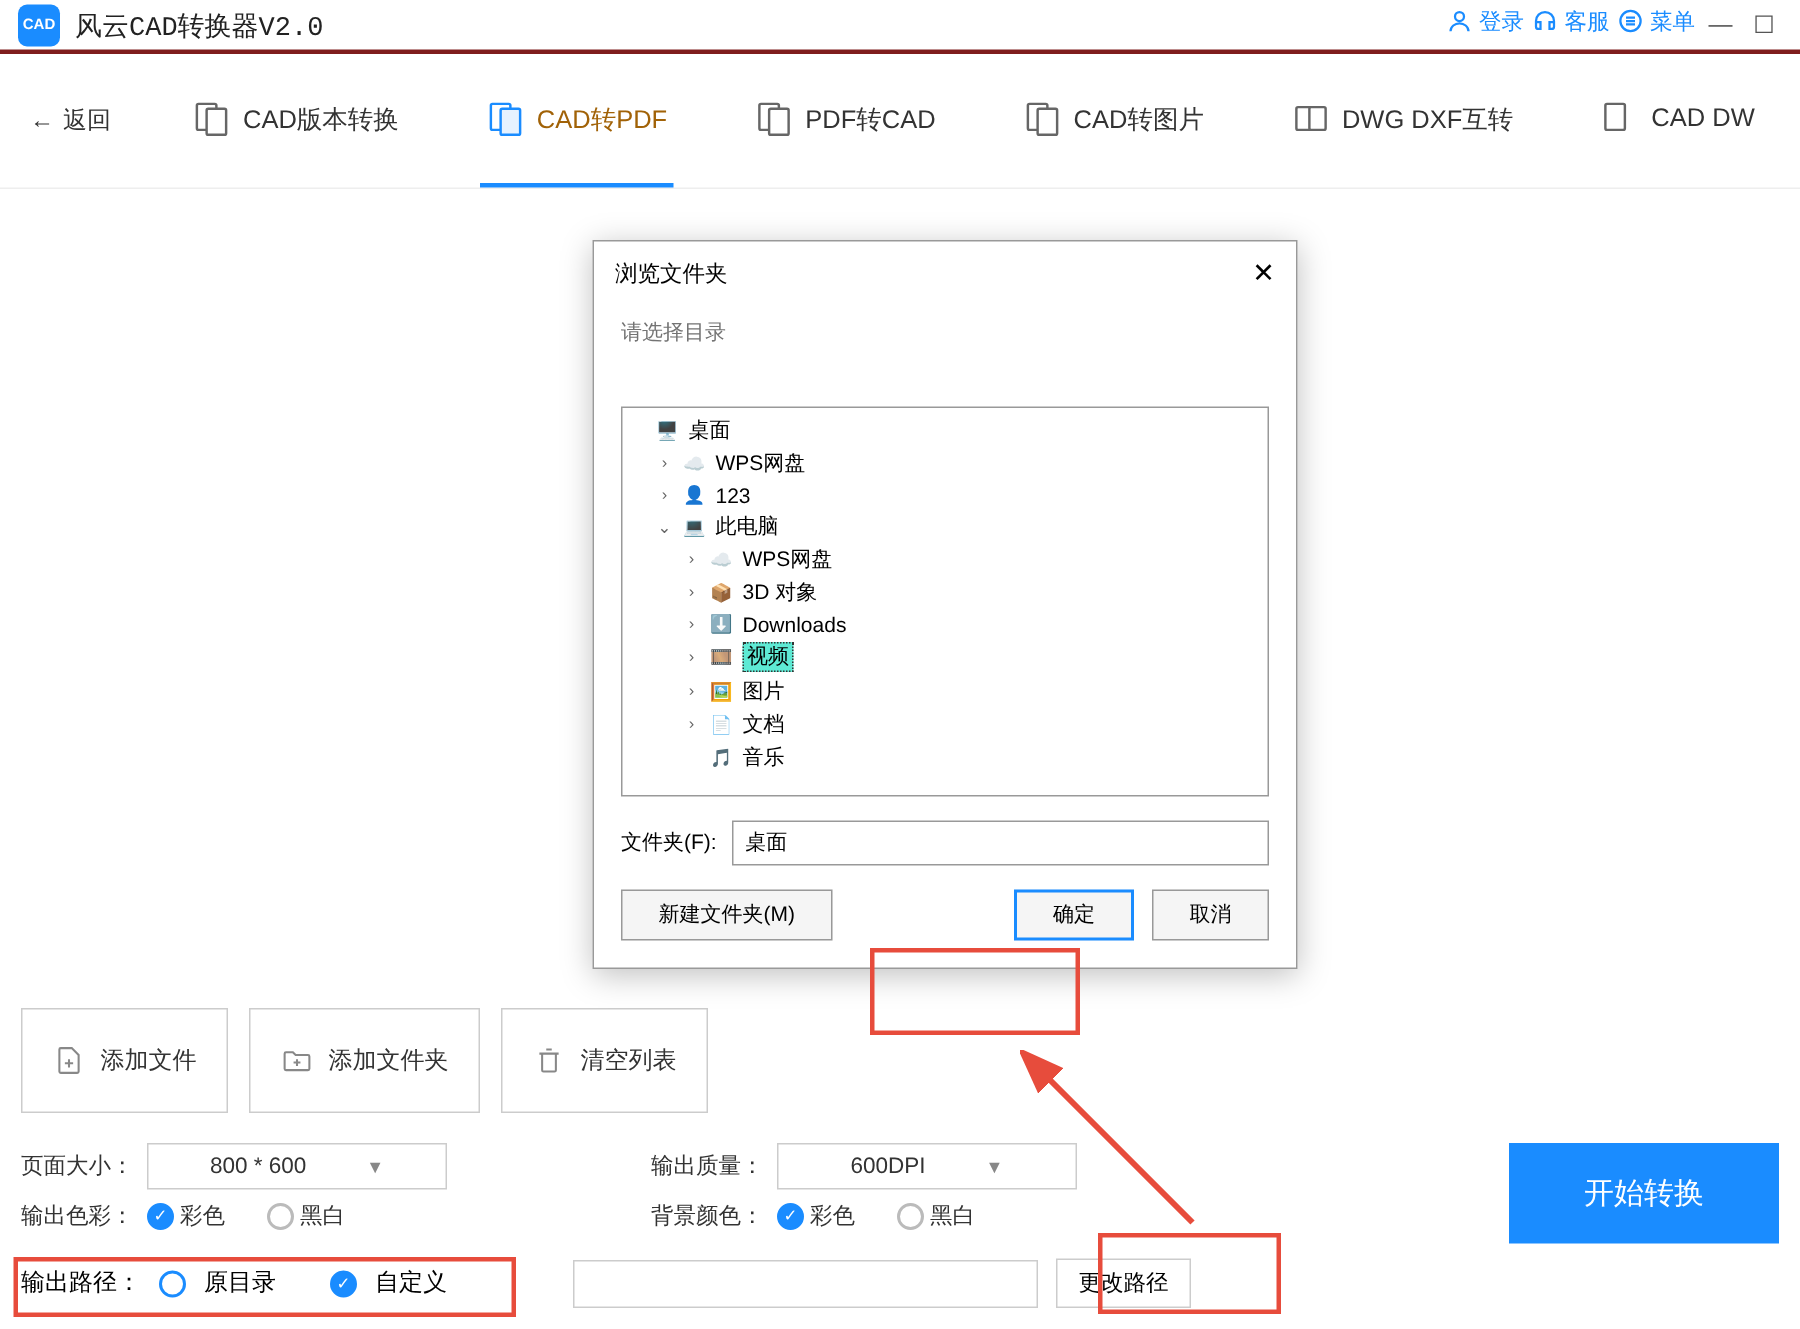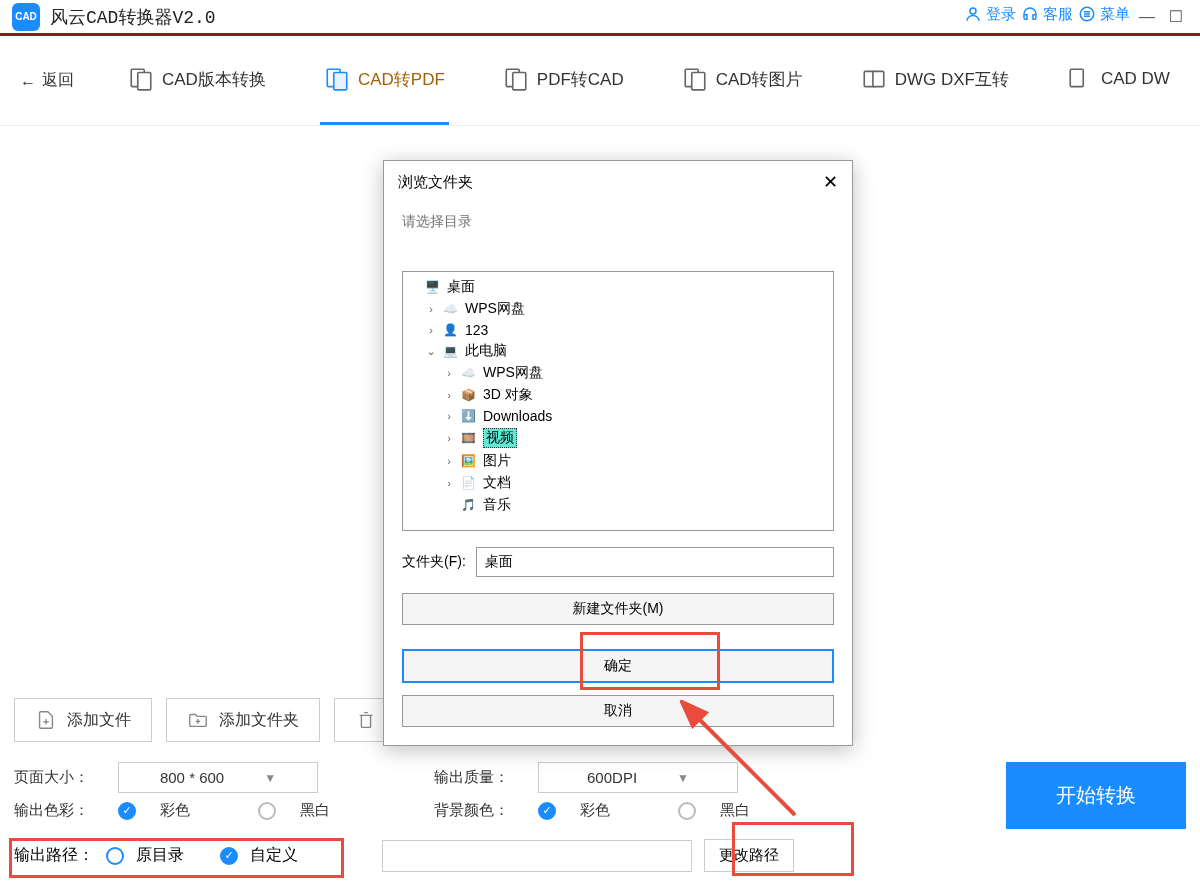--- a/index.html
+++ b/index.html
@@ -17,56 +17,56 @@
 
 .navbar { height: 90px; display: flex; align-items: center; padding: 0 20px; gap: 50px; border-bottom: 1px solid #eee; }
 .back-btn { display: flex; align-items: center; gap: 6px; color: #333; font-size: 16px; cursor: pointer; }
 .nav-tab { display: flex; align-items: center; gap: 8px; color: #333; font-size: 17px; cursor: pointer; padding: 30px 4px; border-bottom: 3px solid transparent; }
 .nav-tab.active { color: #a16207; border-bottom-color: #1a8cff; }
 .nav-icon { width: 26px; height: 26px; display: flex; align-items: center; justify-content: center; }
 
 
 .bottom-area { position: absolute; bottom: 0; left: 0; right: 0; padding: 14px; }
 .btn-row { display: flex; gap: 14px; margin-bottom: 20px; }
-.tool-btn { display: flex; align-items: center; gap: 10px; border: 1px solid #ccc; padding: 10px 20px; font-size: 16px; color: #333; background: #fff; cursor: pointer; }
+.tool-btn { display: flex; align-items: center; gap: 10px; border: 1px solid #ccc; padding: 23px 20px; font-size: 16px; color: #333; background: #fff; cursor: pointer; }
 .tool-icon { width: 22px; height: 22px; color: #888; }
 
 .opts-grid { display: grid; grid-template-columns: 400px 400px 1fr; gap: 8px 20px; align-items: center; }
-.opt-row { display: flex; align-items: center; gap: 24px; font-size: 15px; color: #333; }
+.opt-row { display: flex; align-items: center; gap: 4px; font-size: 15px; color: #333; }
 .opt-label { width: 80px; }
 .dropdown { border: 1px solid #ccc; padding: 6px 14px; min-width: 200px; display: flex; justify-content: center; align-items: center; gap: 40px; cursor: pointer; }
 .dropdown .caret { color: #888; font-size: 12px; }
 .radio { width: 18px; height: 18px; border: 2px solid #bbb; border-radius: 50%; display: inline-flex; align-items: center; justify-content: center; cursor: pointer; }
 .radio.checked { border-color: #1a8cff; background: #1a8cff; }
 .radio.checked::after { content: "✓"; color: #fff; font-size: 11px; }
 .radio.empty { border-color: #1a8cff; }
 .start-btn { background: #1a8cff; color: #fff; border: none; padding: 20px 50px; font-size: 20px; cursor: pointer; grid-row: 1 / span 3; grid-column: 3; justify-self: end; align-self: start; }
 
 .out-path-row { display: flex; align-items: center; gap: 12px; margin-top: 10px; }
 .path-input { border: 1px solid #ccc; height: 32px; width: 310px; padding: 0 8px; }
 .change-btn { border: 1px solid #ccc; padding: 6px 14px; background: #fff; cursor: pointer; font-size: 15px; }
 
 .red-box { border: 3px solid #e74c3c; position: absolute; pointer-events: none; }
 
 
-.dialog { position: absolute; left: 383px; top: 160px; width: 470px; background: #fff; border: 1px solid #999; box-shadow: 0 4px 20px rgba(0,0,0,0.25); }
+.dialog { position: absolute; left: 395px; top: 160px; width: 470px; background: #fff; border: 1px solid #999; box-shadow: 0 4px 20px rgba(0,0,0,0.25); }
 .dlg-title { display: flex; justify-content: space-between; align-items: center; padding: 10px 14px; font-size: 15px; }
 .dlg-close { cursor: pointer; font-size: 18px; }
 .dlg-body { padding: 10px 18px 18px; }
 .dlg-prompt { font-size: 14px; color: #737373; margin-bottom: 40px; }
 .tree-box { border: 1px solid #999; height: 260px; overflow-y: scroll; padding: 4px; font-size: 14px; background: #fff; }
 .tree-item { display: flex; align-items: center; gap: 6px; padding: 2px 0; cursor: pointer; }
 .tree-item.selected span:last-child { background: #5eead4; border: 1px dotted #333; padding: 0 2px; }
 .ti-indent1 { padding-left: 18px; }
 .ti-indent2 { padding-left: 36px; }
 .exp { width: 12px; text-align: center; color: #666; font-size: 11px; }
 .ti-icon { width: 16px; height: 16px; display: inline-flex; align-items: center; justify-content: center; font-size: 12px; }
 .folder-row { display: flex; align-items: center; gap: 10px; margin: 16px 0; font-size: 14px; }
 .folder-input { flex: 1; border: 1px solid #999; height: 30px; padding: 0 8px; font-size: 14px; }
-.dlg-btns { display: flex; gap: 12px; justify-content: flex-start; flex-direction: column; }
+.dlg-btns { display: flex; gap: 12px; justify-content: flex-start; }
 .dlg-btn { border: 1px solid #999; padding: 6px 24px; background: #f5f5f5; cursor: pointer; font-size: 14px; }
 .dlg-btn.ok { border: 2px solid #1a8cff; }
 
 .arrow { position: absolute; pointer-events: none; }
 
 ::-webkit-scrollbar { width: 18px; }
 ::-webkit-scrollbar-track { background: #f0f0f0; }
 ::-webkit-scrollbar-thumb { background: #c0c0c0; }
 ::-webkit-scrollbar-button { background: #e8e8e8; height: 18px; }
 </style>

